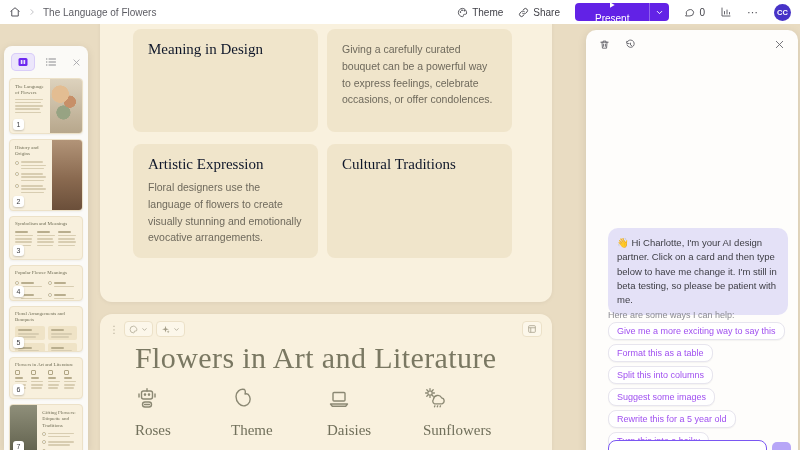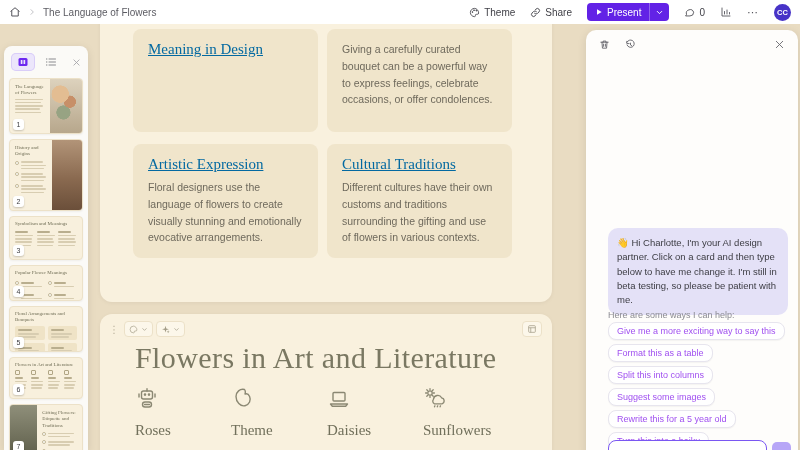--- a/index.html
+++ b/index.html
@@ -9,21 +9,21 @@
 
   
   .topbar { position:absolute; top:0; left:0; right:0; height:24px; background:#fff;
             display:flex; align-items:center; padding:0 9px; z-index:40; }
   .tb-left { display:flex; align-items:center; gap:7px; }
   .crumb { font-size:10px; color:#5c5c63; }
   .tb-right { margin-left:auto; display:flex; align-items:center; gap:15px; }
   .tb-item { display:flex; align-items:center; gap:4px; font-size:10px; color:#3f3f46; cursor:pointer; }
   .icon-btn { display:flex; align-items:center; color:#55555c; cursor:pointer; }
   .present { display:flex; align-items:center; background:#6222e6; color:#fff; border-radius:4px; height:18px; overflow:hidden; }
-  .p-main { display:flex; align-items:center; gap:4px; padding:0 8px; font-size:10px; }
+  .p-main { display:flex; align-items:center; gap:4px; padding:0 20px; font-size:10px;flex-direction:column; }
   .p-sep { width:1px; height:18px; background:rgba(255,255,255,.3); }
   .p-chev { padding:0 5px; display:flex; }
   .dots { font-size:11px; color:#55555c; letter-spacing:1px; cursor:pointer; }
   .avatar { width:17px; height:17px; border-radius:50%; background:#4733c7; color:#fff;
             font-size:7.5px; font-weight:bold; display:flex; align-items:center; justify-content:center; cursor:pointer; }
 
   
   .rail { position:absolute; left:4px; top:46px; width:84px; height:404px; background:#fbfaf7;
           border-radius:8px 8px 0 0; box-shadow:0 2px 8px rgba(0,0,0,.10); z-index:30; overflow:hidden; }
   .rail-head { display:flex; align-items:center; gap:4px; padding:7px 7px 5px; }
@@ -56,21 +56,21 @@
   .tl { display:flex; gap:2px; margin-top:2px; }
   .tl .dot, .tl .nmc { flex:none; width:4px; height:4px; border-radius:50%; background:#fff; border:1px solid #c3b897; margin-top:1px; }
   .tl > div { flex:1; min-width:0; }
   .msq { display:block; width:5px; height:5px; border:1px solid #b0a584; border-radius:1px; margin-bottom:1px; }
 
   
   .slideA { position:absolute; left:100px; top:-30px; width:452px; height:332px; background:#f9f1de;
             border-radius:12px; box-shadow:0 1px 4px rgba(0,0,0,.05); }
   .cardgrid { position:absolute; left:33px; top:59px; display:grid; grid-template-columns:185px 185px; gap:12px 9px; }
   .inner-card { background:#f0e5cb; border-radius:8px; padding:12px 15px; min-height:103px; cursor:pointer; }
-  .ic-title { font-family:"Liberation Serif", serif; font-size:15px; color:#0369a1; margin-bottom:6px;text-decoration:underline; }
+  .ic-title { font-family:"Liberation Serif", serif; font-size:15px; color:#0f172a; margin-bottom:6px; }
   .ic-body { font-size:10.5px; line-height:1.6; color:#6e695c; }
 
   .slideB { position:absolute; left:100px; top:314px; width:452px; height:140px; background:#f9f1de;
             border-radius:12px 12px 0 0; box-shadow:0 1px 4px rgba(0,0,0,.05); }
   .sb-toolbar { position:absolute; left:7px; top:7px; display:flex; gap:3px; align-items:center; }
   .grip { color:#b9b09a; font-size:10px; padding:0 2px; cursor:grab; }
   .tool-btn { height:16px; padding:0 4px; background:#fcf7ea; border:1px solid #ece1c8; border-radius:4px;
               display:flex; align-items:center; gap:3px; color:#a29c86; cursor:pointer; }
   .sb-right { position:absolute; right:10px; top:7px; }
   .sb-title { position:absolute; left:35px; top:27px; font-family:"Liberation Serif", serif; font-size:30px;
@@ -405,21 +405,20 @@
       </div>
       <div class="inner-card">
         <div class="ic-body">Giving a carefully curated bouquet can be a powerful way to express feelings, celebrate occasions, or offer condolences.</div>
       </div>
       <div class="inner-card">
         <div class="ic-title">Artistic Expression</div>
         <div class="ic-body">Floral designers use the language of flowers to create visually stunning and emotionally evocative arrangements.</div>
       </div>
       <div class="inner-card">
         <div class="ic-title">Cultural Traditions</div>
-        <div class="ic-body">Different cultures have their own customs and traditions surrounding the gifting and use of flowers in various contexts.</div>
       </div>
     </div>
 </div>
 
 <div class="slideB">
   <div class="sb-toolbar">
     <span class="grip">⋮</span>
     <span class="tool-btn">
       <svg width="9" height="9" viewBox="0 0 24 24" fill="none" stroke="currentColor" stroke-width="1.8">
           <path d="M12 3a9 9 0 100 18c1.5 0 2.5-1 2-2.5-.5-1.4.4-2.5 2-2.5h2a3 3 0 003-3c0-5.5-4.5-10-9-10z"></path>

